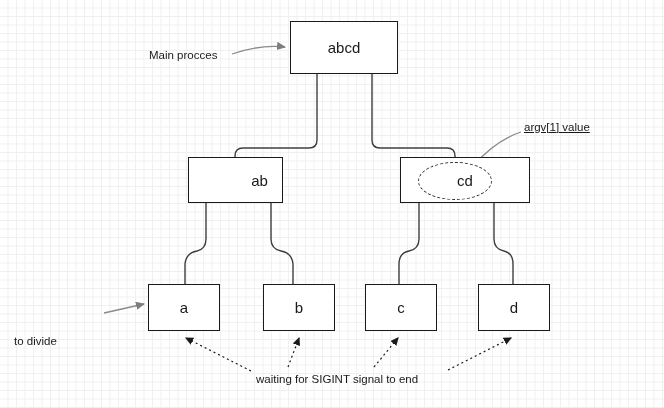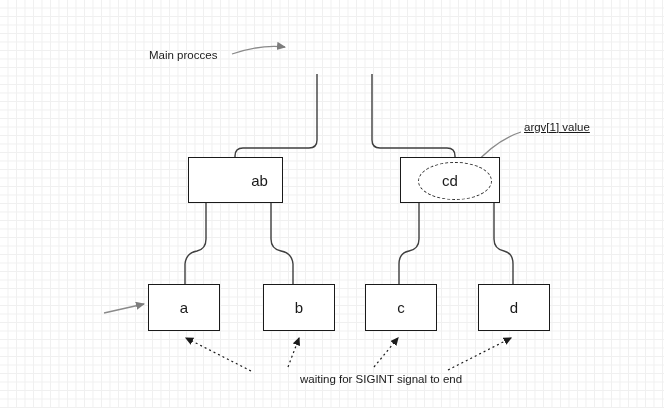--- a/index.html
+++ b/index.html
@@ -102,26 +102,29 @@
     <path d="M 521,132 Q 496,140 473,166" fill="none" stroke="#8a8a8a" stroke-width="1.3" marker-end="url(#arrowGray)"></path>
 
     <path d="M 104,313 L 144,304" fill="none" stroke="#8a8a8a" stroke-width="1.3" marker-end="url(#arrowGray)"></path>
 
     <path d="M 251,371 L 186,338" fill="none" stroke="#1a1a1a" stroke-width="1.2" stroke-dasharray="2,3" marker-end="url(#arrowDot)"></path>
     <path d="M 288,367 L 299,338" fill="none" stroke="#1a1a1a" stroke-width="1.2" stroke-dasharray="2,3" marker-end="url(#arrowDot)"></path>
     <path d="M 374,367 L 398,338" fill="none" stroke="#1a1a1a" stroke-width="1.2" stroke-dasharray="2,3" marker-end="url(#arrowDot)"></path>
     <path d="M 448,370 L 511,338" fill="none" stroke="#1a1a1a" stroke-width="1.2" stroke-dasharray="2,3" marker-end="url(#arrowDot)"></path>
   </svg>
 
+  <div class="node" style="left:290px; top:21px; width:108px; height:53px;">
+    <span class="node-label">abcd</span>
+  </div>
 
   <div class="node" style="left:188px; top:157px; width:95px; height:46px;padding-left:48px;">
     <span class="node-label">ab</span>
   </div>
 
-  <div class="node" style="left:400px; top:157px; width:100px; height:46px;">
+  <div class="node" style="left:400px; top:157px; width:130px; height:46px;">
     <div class="ellipse-highlight" style="left:17px; top:4px; width:74px; height:38px;"></div>
     <span class="node-label">cd</span>
   </div>
 
   <div class="node" style="left:148px; top:284px; width:72px; height:47px;">
     <span class="node-label">a</span>
   </div>
 
   <div class="node" style="left:263px; top:284px; width:72px; height:47px;">
     <span class="node-label">b</span>
@@ -133,17 +136,18 @@
 
   <div class="node" style="left:478px; top:284px; width:72px; height:47px;">
     <span class="node-label">d</span>
   </div>
 
   <div class="annot" style="left:149px; top:48px;">Main procces</div>
 
   <div class="annot" style="left:524px; top:120px;text-decoration:underline;">argv[1] value</div>
 
   <div class="annot" style="left:14px; top:303px;">
+    <div>to divide</div>
   </div>
 
-  <div class="annot" style="left:256px; top:372px;margin-left:44px;">waiting for SIGINT signal to end</div>
+  <div class="annot" style="left:256px; top:372px;">waiting for SIGINT signal to end</div>
 
 </div>
 
 </body></html>

